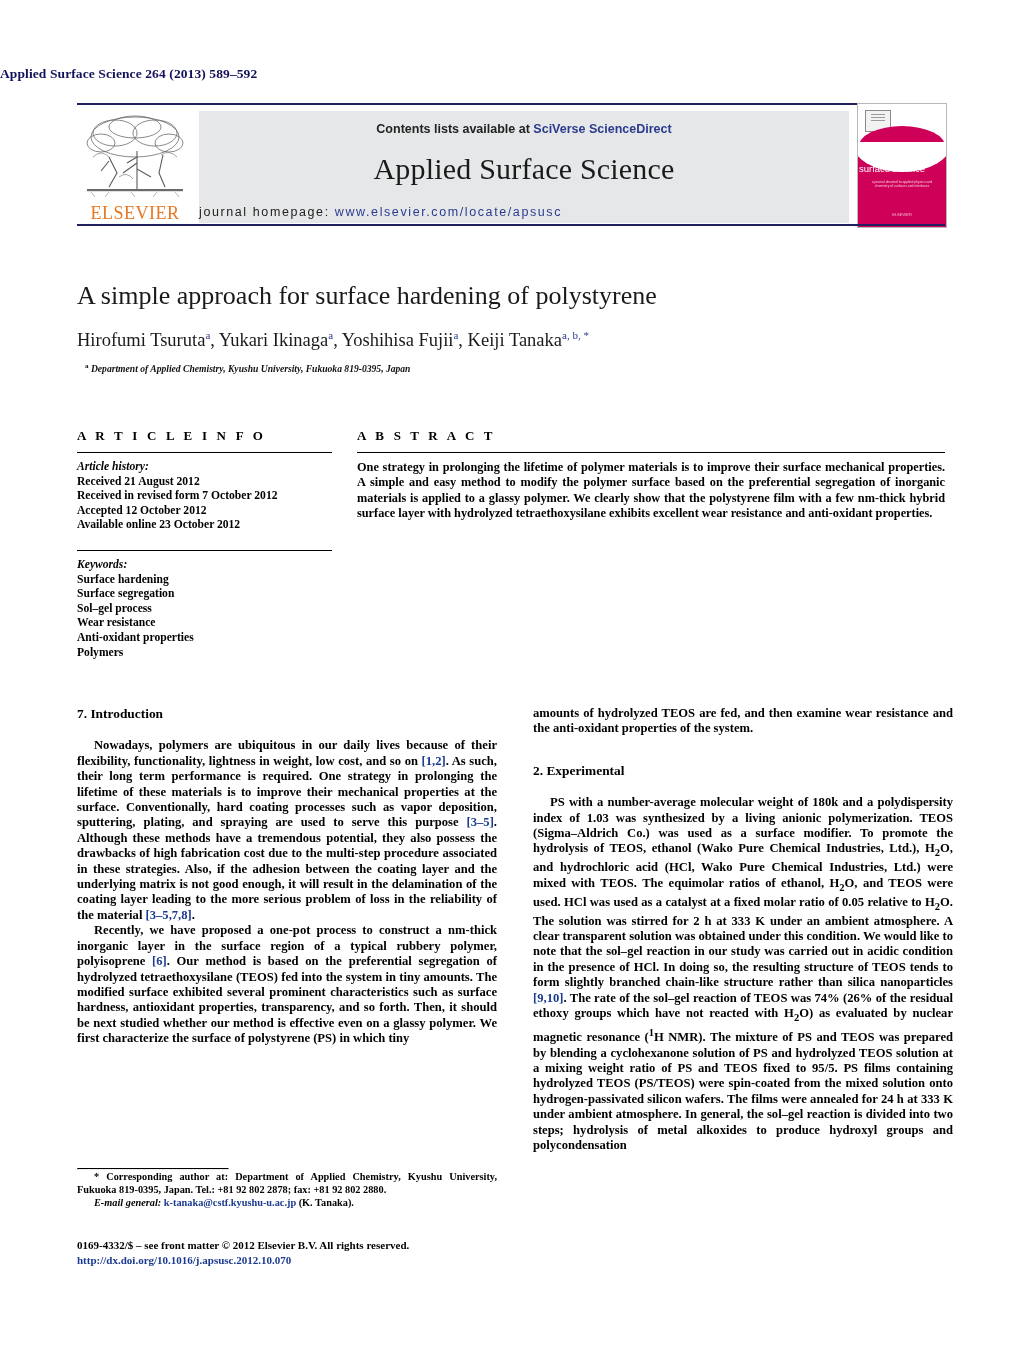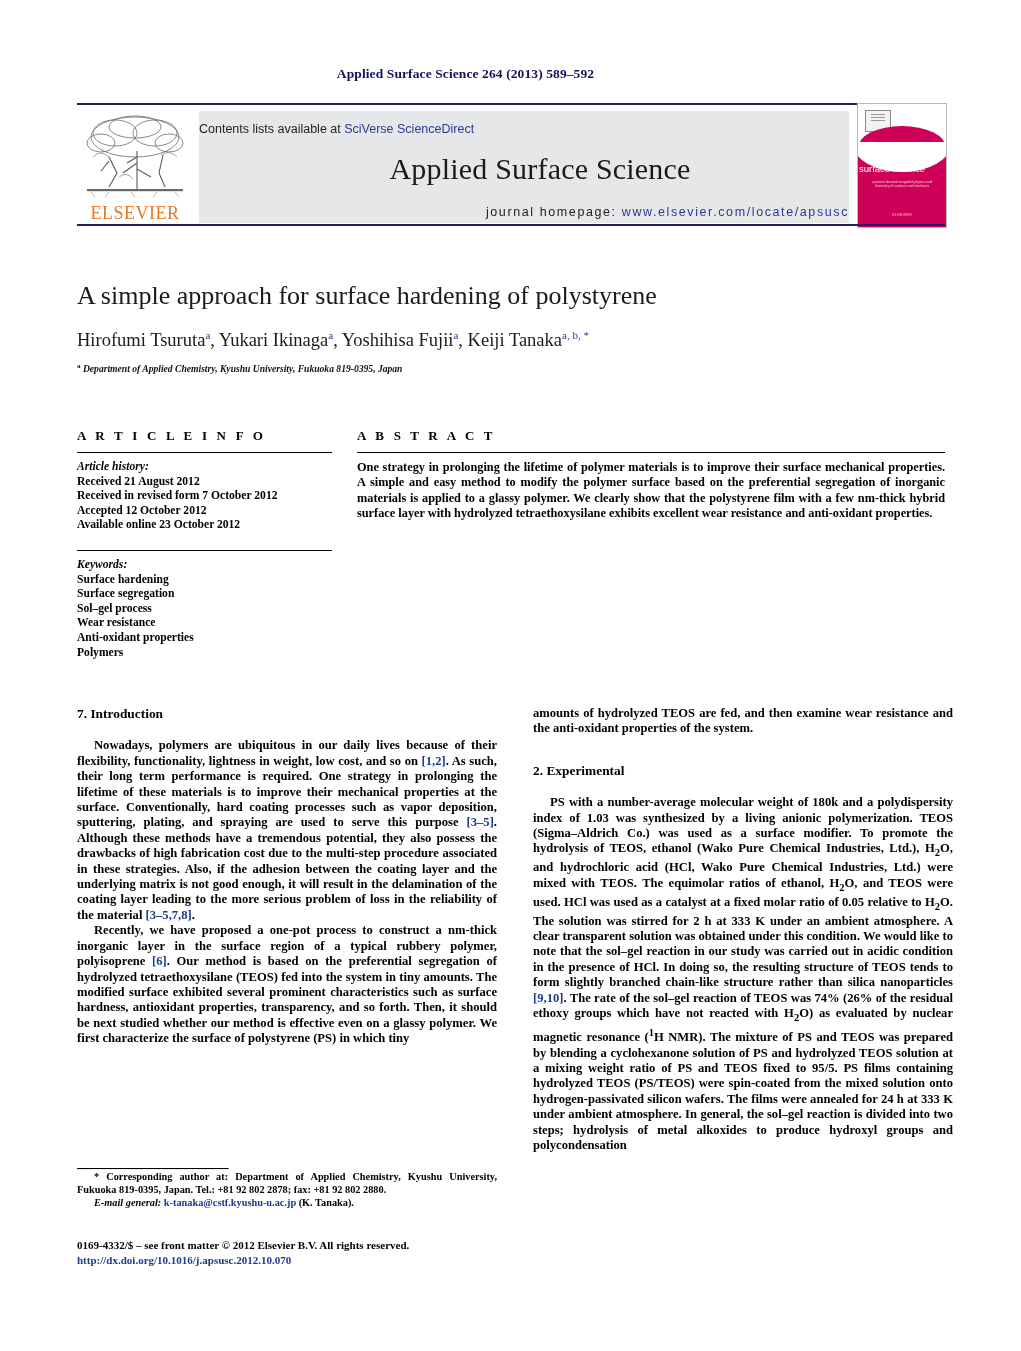--- a/index.html
+++ b/index.html
@@ -22,21 +22,21 @@
     width: 1021px;
     height: 1351px;
   }
 
   
   .running-head {
     position: absolute;
     left: 0;
     top: 66px;
     width: 931px;
-    text-align: center;
+    text-align: left;
     font-family: "Liberation Serif", serif;
     font-weight: bold;
     font-size: 13.5px;
     color: #12125c;
     letter-spacing: 0.1px;
   }
 
   
   .banner {
     position: absolute;
@@ -78,45 +78,46 @@
     top: 8px;
     width: 650px;
     height: 112px;
     background: #e6e7e8;
   }
   .contents-line {
     position: absolute;
     left: 0;
     top: 11px;
     width: 650px;
+    text-align: center;
     font-family: "Liberation Sans", sans-serif;
     font-size: 12.5px;
     color: #222222;
+    font-weight: bold;
   }
   .contents-line .sd-link {
     color: #2a3b8f;
   }
   .journal-title {
     position: absolute;
     left: 0;
     top: 41px;
     width: 650px;
     text-align: center;
     font-family: "Liberation Serif", serif;
     font-size: 30px;
     color: #1a1a1a;
     letter-spacing: 0.2px;
-    margin-left: 16px;
   }
   .homepage-line {
     position: absolute;
     left: 0;
     top: 94px;
     width: 650px;
-    text-align: right;
+    text-align: left;
     font-family: "Liberation Sans", sans-serif;
     font-size: 12.5px;
     color: #222222;
     letter-spacing: 1.6px;
   }
   .homepage-line .url {
     color: #2a3b8f;
   }
   .cover-thumb {
     position: absolute;
@@ -226,20 +227,21 @@
     color: #2a3b8f;
     vertical-align: super;
   }
   .affil {
     font-family: "Liberation Serif", serif;
     font-style: italic;
     font-size: 9.6px;
     line-height: 12.6px;
     color: #111111;
     font-weight: bold;
+    margin-left: 8px;
   }
   .affil sup {
     font-size: 7px;
     vertical-align: super;
     font-style: normal;
   }
 
   
   .info-col {
     position: absolute;

